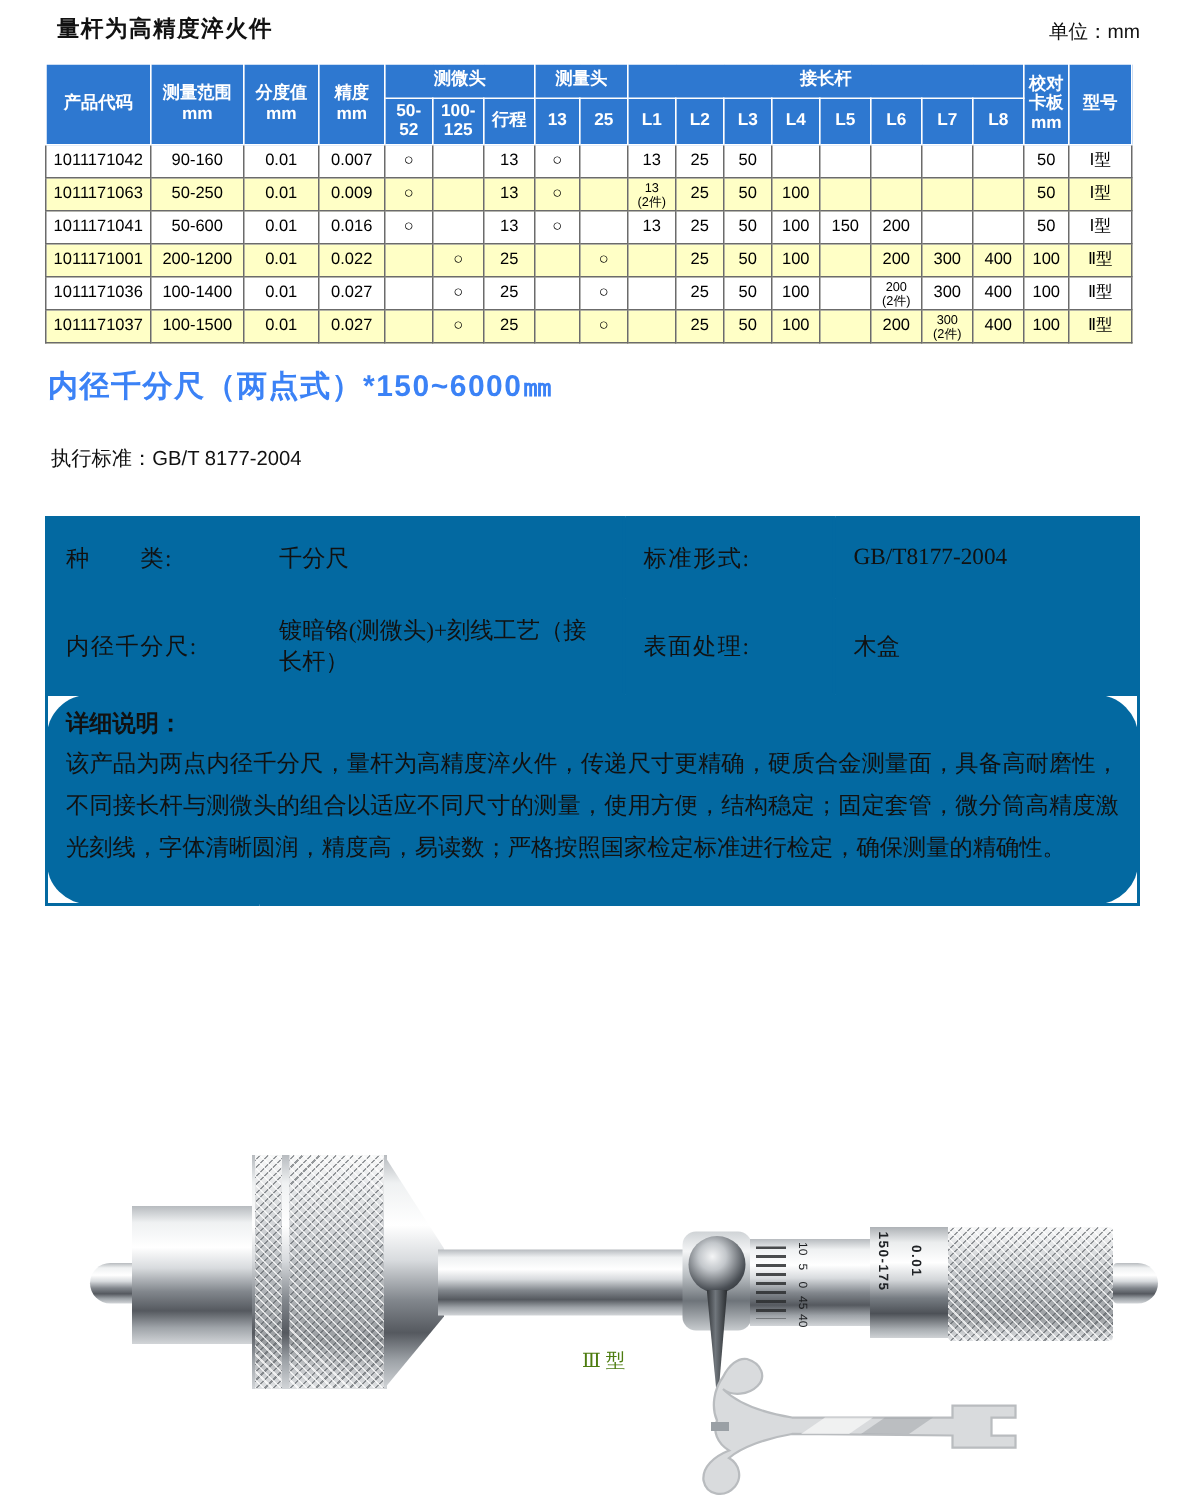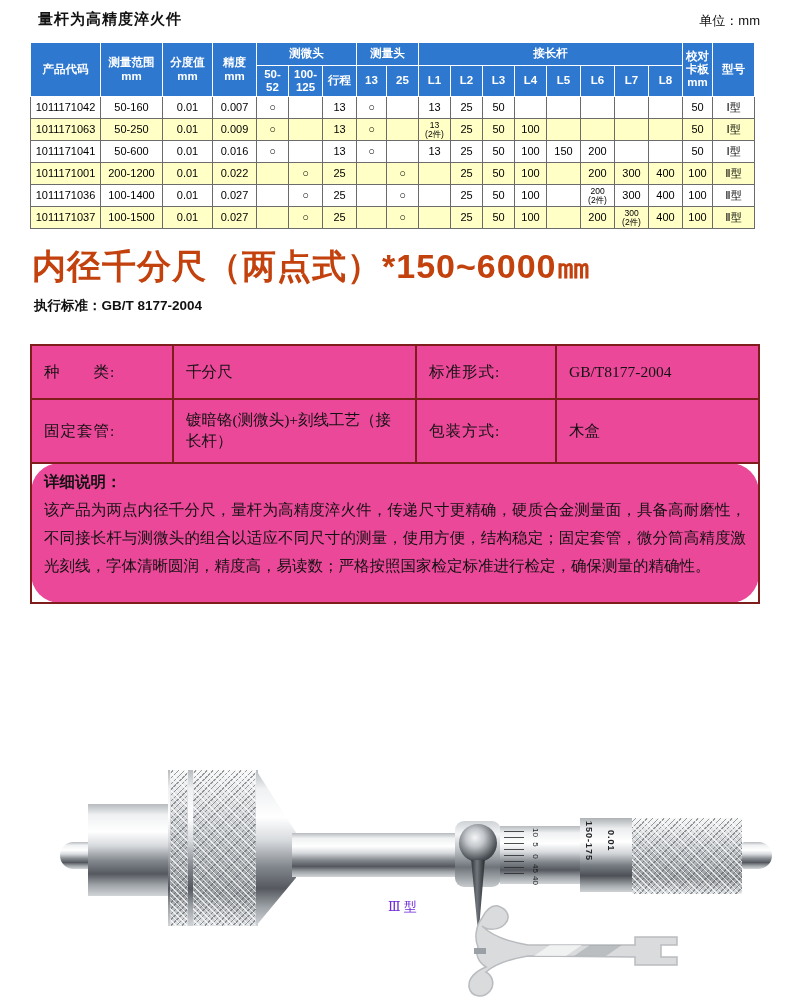--- a/index.html
+++ b/index.html
@@ -24,29 +24,29 @@
   .params-table thead tr:first-child th{height:22px;}
   .params-table thead tr:last-child th{height:30px;}
   .params-table td{
     border:1px solid #6b6b6b;background:#fff;text-align:center;vertical-align:middle;
     font-size:11px;height:21px;padding:0;white-space:pre-line;line-height:1.1;color:#000;
   }
   .params-table tr.hl td{background:#FFFFC6;}
   .params-table td.small2{font-size:8.5px;line-height:1.05;}
 
   
-  .product-heading{position:absolute;left:32px;top:244px;font-size:34px;font-weight:bold;color:#c2410c;letter-spacing:1px;}
-  .standard-line{position:absolute;left:34px;top:297px;font-size:13.5px;color:#111;font-weight:bold;}
+  .product-heading{position:absolute;left:32px;top:244px;font-size:20px;font-weight:bold;color:#3b82f6;letter-spacing:1px;}
+  .standard-line{position:absolute;left:34px;top:297px;font-size:13.5px;color:#111;}
 
   
   .info-table{
     position:absolute;left:30px;top:344px;width:728px;border-collapse:collapse;
     font-family:"Liberation Serif","DejaVu Serif",serif;font-size:15.5px;color:#111;table-layout:fixed;
   }
-  .info-table td{border:2px solid #7f1d1d;padding:4px 12px;vertical-align:middle;background:#ec4899;}
+  .info-table td{border:2px solid #0369a1;padding:4px 12px;vertical-align:middle;background:#0369a1;}
   .info-table .lbl{letter-spacing:1px;}
   .info-table tr.r1 td{height:44px;}
   .info-table tr.r2 td{height:38px;}
   .info-table tr.r3 td{height:54px;}
   .info-table tr.r4 td{height:48px;}
   .info-table td.detail-cell{height:126px;vertical-align:top;padding:6px 12px;border-radius:29px;}
   .detail-title{font-weight:bold;font-size:15.5px;margin:2px 0 3px 0;}
   .detail-text{line-height:1.8;text-align:justify;}
 
   
@@ -78,21 +78,21 @@
     clip-path:polygon(16% 0,84% 0,52% 100%);}
   .f-sleeve{left:470px;top:108px;width:80px;height:58px;}
   .f-ticks{left:474px;top:113px;width:20px;height:48px;
     background:repeating-linear-gradient(180deg,#2c2e30 0 1.5px,transparent 1.5px 6px);opacity:.85;}
   .scale-num{font-size:8px;color:#1c1e20;transform:rotate(90deg);transform-origin:center;width:14px;text-align:center;}
   .f-thimble{left:550px;top:100px;width:52px;height:74px;
     background:linear-gradient(180deg,#aeb2b6 0%,#ebedee 14%,#ffffff 32%,#d2d5d8 48%,#777d83 64%,#4d5157 78%,#a8adb1 92%,#cfd2d5 100%);}
   .v-text{writing-mode:vertical-rl;font-size:9px;font-weight:bold;color:#202326;letter-spacing:1px;}
   .f-grip{left:602px;top:100px;width:110px;height:76px;border-radius:3px;}
   .f-tip-right{left:712px;top:124px;width:30px;height:27px;border-radius:3px 14px 14px 3px / 3px 14px 14px 3px;}
-  .model-label{left:358px;top:180px;font-size:13px;color:#6d28d9;font-family:"Liberation Serif","DejaVu Serif",serif;}
+  .model-label{left:358px;top:180px;font-size:13px;color:#4d7c0f;font-family:"Liberation Serif","DejaVu Serif",serif;}
   .wrench-svg{left:400px;top:182px;}
 </style>
 </head>
 <body>
 
 <div class="page-title">量杆为高精度淬火件</div>
 <div class="unit-label">单位：mm</div>
 
 <table class="params-table">
   <colgroup>
@@ -148,21 +148,21 @@
       <th>L4</th>
       <th>L5</th>
       <th>L6</th>
       <th>L7</th>
       <th>L8</th>
     </tr>
   </thead>
   <tbody>
       <tr>
         <td>1011171042</td>
-        <td>50-160</td>
+        <td>90-160</td>
         <td>0.01</td>
         <td>0.007</td>
         <td>○</td>
         <td></td>
         <td>13</td>
         <td>○</td>
         <td></td>
         <td>13</td>
         <td>25</td>
         <td>50</td>
@@ -296,23 +296,23 @@
       <col style="width:203px">
   </colgroup>
   <tbody>
       <tr class="r1">
     <td class="lbl">种　　类:</td>
     <td>千分尺</td>
     <td class="lbl">标准形式:</td>
     <td>GB/T8177-2004</td>
   </tr>
   <tr class="r3">
-    <td class="lbl">固定套管:</td>
+    <td class="lbl">内径千分尺:</td>
     <td>镀暗铬(测微头)+刻线工艺（接长杆）</td>
-    <td class="lbl">包装方式:</td>
+    <td class="lbl">表面处理:</td>
     <td>木盒</td>
   </tr>
   <tr>
     <td colspan="4" class="detail-cell">
       <div class="detail-title">详细说明：</div>
       <div class="detail-text">该产品为两点内径千分尺，量杆为高精度淬火件，传递尺寸更精确，硬质合金测量面，具备高耐磨性，不同接长杆与测微头的组合以适应不同尺寸的测量，使用方便，结构稳定；固定套管，微分筒高精度激光刻线，字体清晰圆润，精度高，易读数；严格按照国家检定标准进行检定，确保测量的精确性。</div>
     </td>
   </tr>
 </tbody>
   </table>

